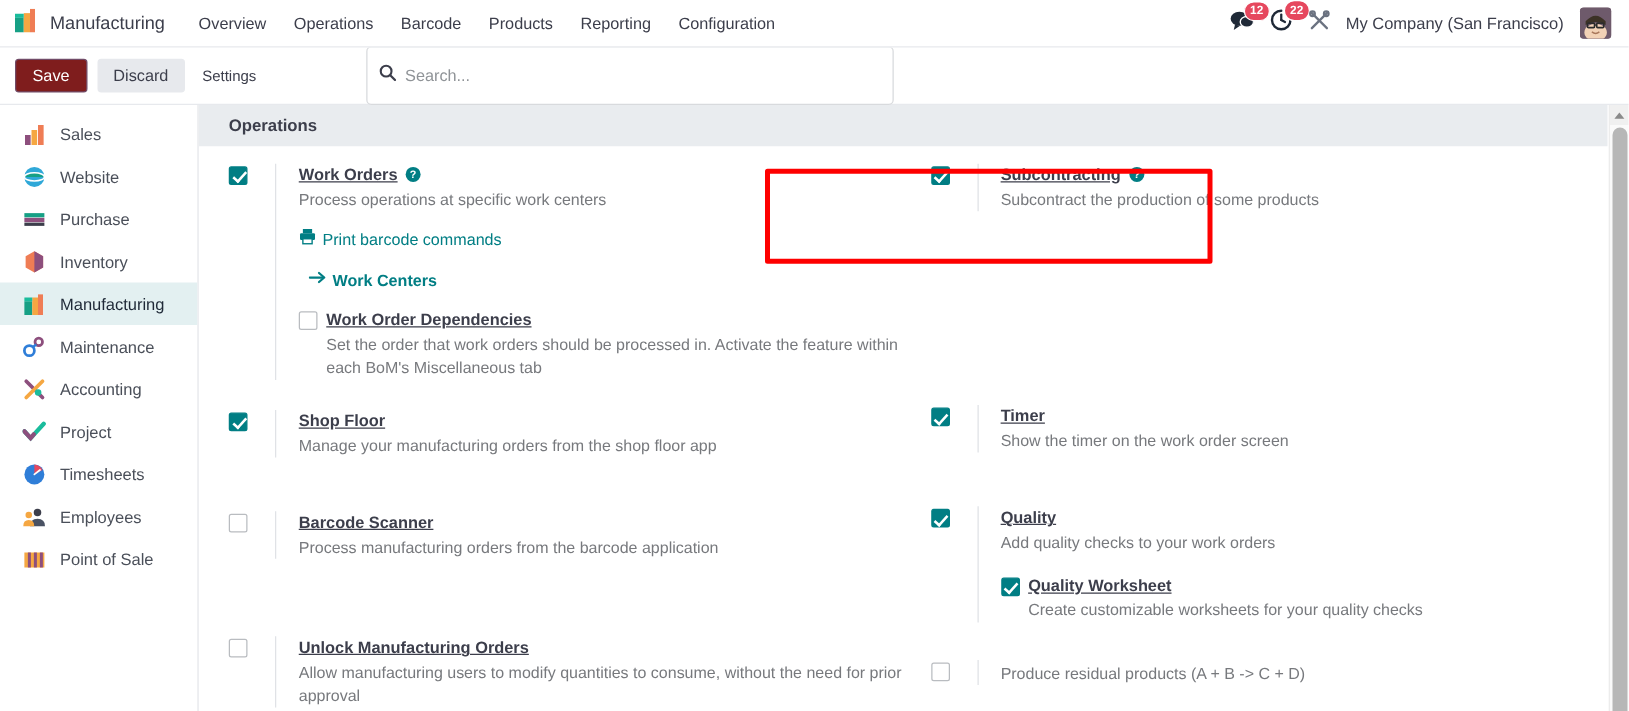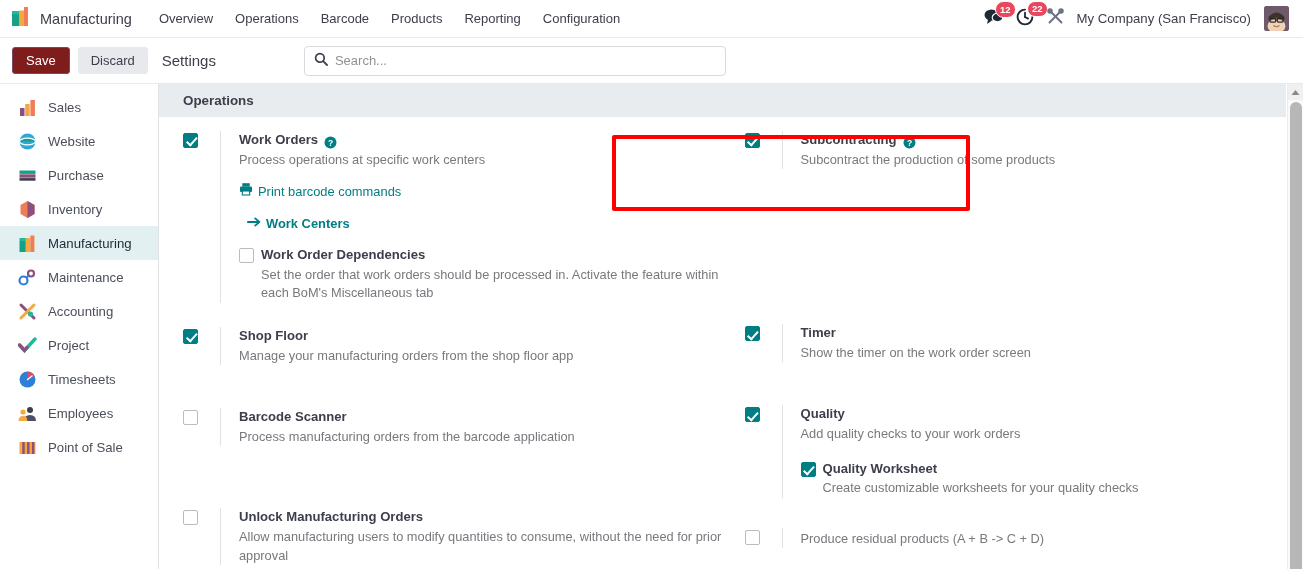--- a/index.html
+++ b/index.html
@@ -66,25 +66,25 @@
     background: #7f1d1d; color: #fff; border: 1px solid #714b67;
     font-size: 13px; padding: 5px 13px; border-radius: 3px; cursor: pointer;
     font-family: inherit;
   }
   .btn-discard {
     background: #e7e9ed; color: #3c3e4b; border: 1px solid #e7e9ed;
     font-size: 13px; padding: 5px 12px; border-radius: 3px; cursor: pointer;
     font-family: inherit;
   }
   .breadcrumb-title {
-    font-size: 15px; color: #3c3e4b; margin-left: 6px; white-space: nowrap;
+    font-size: 12px; color: #3c3e4b; margin-left: 6px; white-space: nowrap;
   }
   .searchbox {
     margin-left: 80px;
-    width: 422px; height: 30px;
+    width: 422px; height: 47px;
     border: 1px solid #d8dadd; border-radius: 4px;
     background: #fff; display: flex; align-items: center;
     padding: 0 9px; gap: 7px;
   }
   .search-input {
     border: none; outline: none; font-size: 13px;
     font-family: inherit; color: #3c3e4b; width: 100%; background: transparent;
   }
   .search-input::placeholder { color: #8f9397; }
 
@@ -132,22 +132,23 @@
   .cb-cell {
     width: 37px; min-width: 37px;
     display: flex; justify-content: flex-start; padding-top: 2px;
   }
   .setting-body {
     border-left: 1px solid #e0e2e6;
     padding-left: 18px; flex: 1; min-width: 0;
   }
   .setting-title {
     font-size: 13.1px; font-weight: 700; color: #3c3e4b;
-    display: flex; align-items: flex-end; gap: 6px;
+    display: flex; align-items: center; gap: 6px;
     line-height: 1.35;
+    text-decoration: underline;
   }
   .setting-desc {
     font-size: 12.8px; color: #77797d; line-height: 1.45; margin-top: 2px;
   }
 
   .cbx {
     appearance: none; -webkit-appearance: none;
     width: 15px; height: 15px; border-radius: 2px;
     border: 1px solid #b9bcc0; background: #fff;
     cursor: pointer; position: relative; margin: 0; flex: 0 0 15px;

